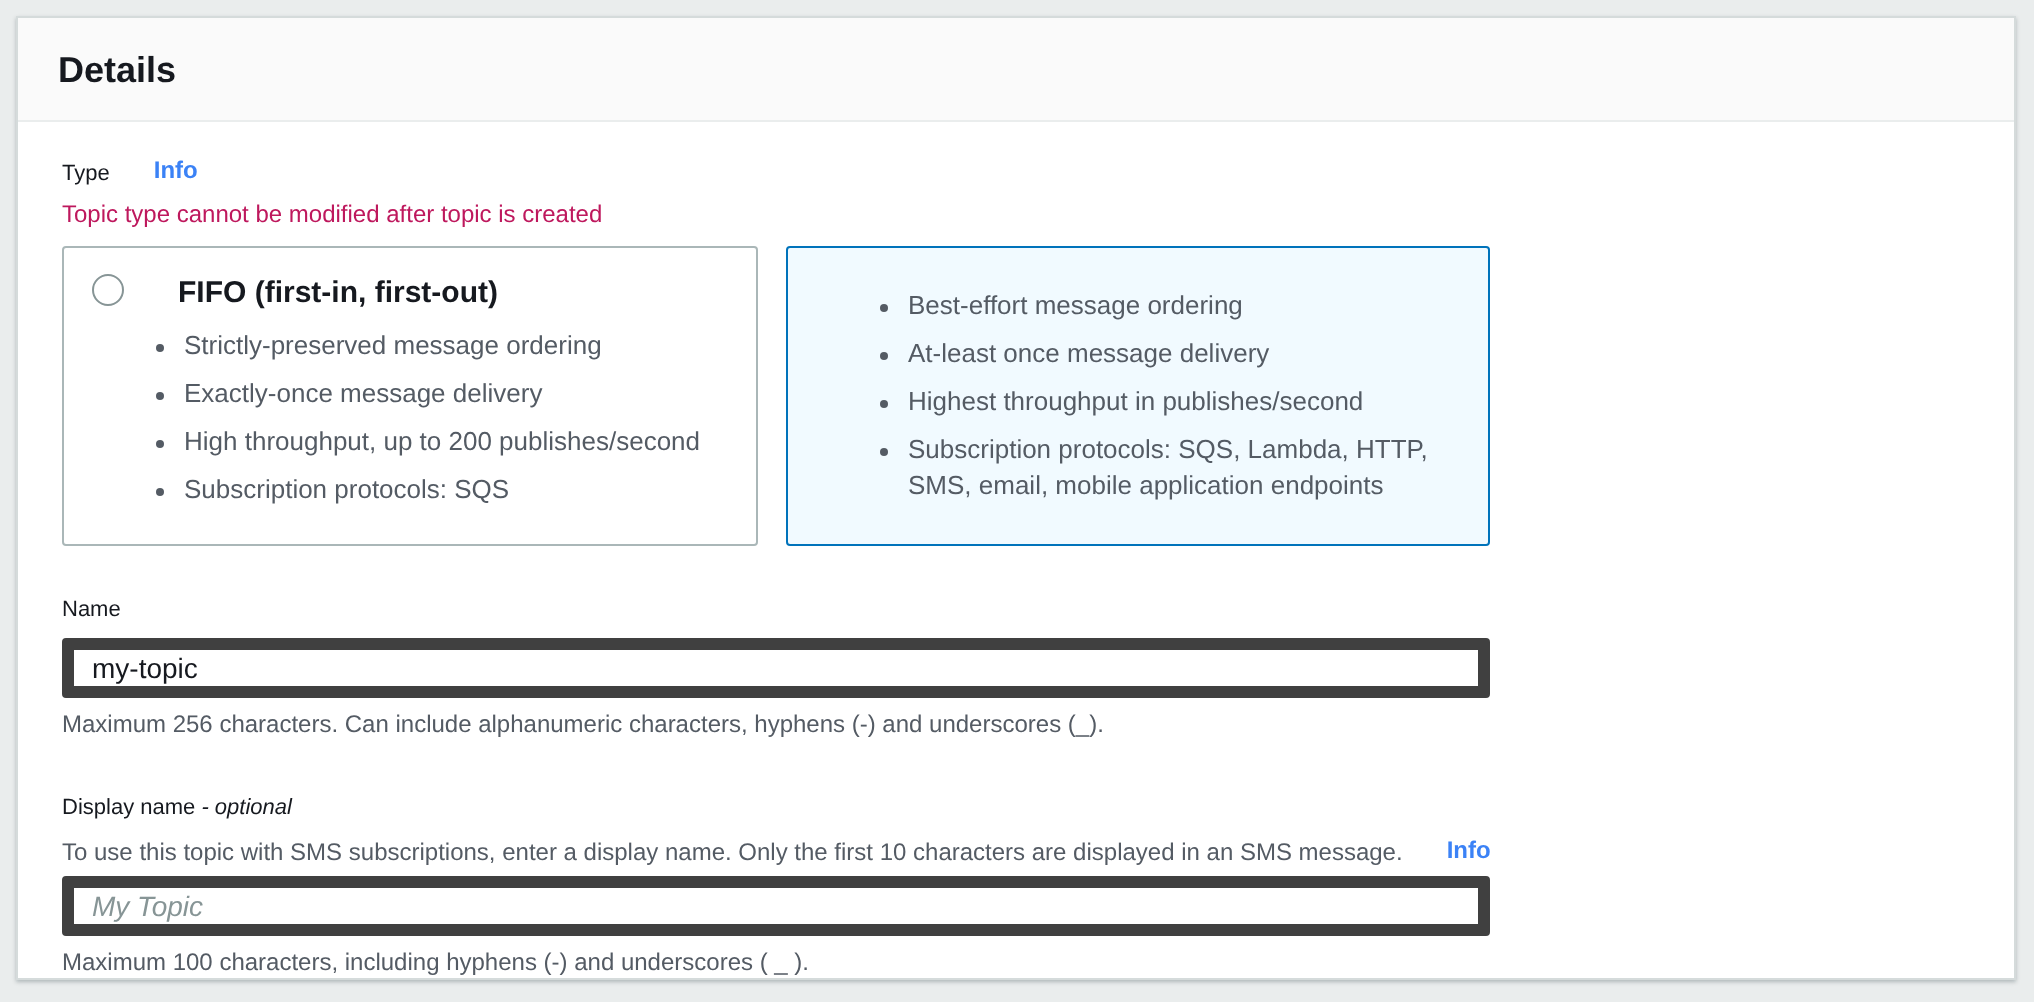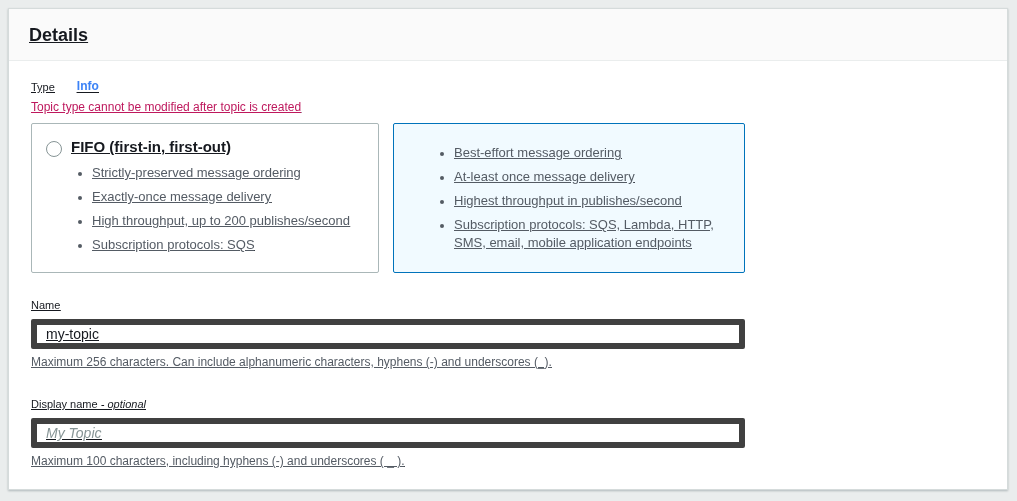--- a/index.html
+++ b/index.html
@@ -1,15 +1,15 @@
 <!DOCTYPE html>
 <html><head>
 <meta charset="utf-8">
 <style>
-  * { margin:0; padding:0; box-sizing:border-box;text-decoration:underline; }
+  * { margin:0; padding:0; box-sizing:border-box; }
   html,body { width:1017px; height:501px; overflow:hidden; }
   body {
     font-family:"Liberation Sans", sans-serif;
     background:#eaeded;
     color:#16191f;
     position:relative;
   }
   .panel {
     position:absolute; left:8px; top:8px;
     width:1000px; height:482px;
@@ -35,21 +35,21 @@
   .field-desc { font-size:12px; line-height:16px; color:#be185d; margin-top:2px; }
 
   .tiles { display:flex; gap:14px; margin-top:8px; width:714px; }
   .tile {
     height:150px; border:1px solid #aab7b8; border-radius:2px;
     background:#ffffff; padding:13px 14px; cursor:pointer;
   }
   .tile-fifo { width:348px; }
   .tile-standard { width:352px; }
   .tile.selected { border:1px solid #0073bb; background:#f1faff; }
-  .tile-head { display:flex; align-items:flex-end; gap:9px; }
+  .tile-head { display:flex; align-items:flex-start; gap:27px; }
   .radio {
     width:16px; height:16px; border-radius:50%;
     border:1px solid #879596; background:#fff; flex:none;
   }
   .radio.checked {
     border:none;
     background:radial-gradient(circle, #0073bb 0, #0073bb 3px, #fff 3.5px, #fff 5px, #0073bb 5.5px, #0073bb 8px);
   }
   .tile-title { font-size:15px; font-weight:700; color:#16191f; line-height:20px; }
   .tile ul { margin:7px 0 0 0; padding-left:46px; list-style:disc; }
@@ -108,18 +108,21 @@
     </div>
 
     <div class="form-field">
       <div class="field-label">Name</div>
       <input type="text" class="text-input" value="my-topic" style="">
       <div class="hint">Maximum 256 characters. Can include alphanumeric characters, hyphens (-) and underscores (_).</div>
     </div>
 
     <div class="form-field" style="margin-top:24px">
       <div class="field-label"><span>Display name </span><span class="optional">- optional</span></div>
+      <div class="desc-row">
+        <span>To use this topic with SMS subscriptions, enter a display name. Only the first 10 characters are displayed in an SMS message.</span><a class="info-link">Info</a>
+      </div>
       <input type="text" class="text-input" placeholder="My Topic" style="">
       <div class="hint">Maximum 100 characters, including hyphens (-) and underscores ( _ ).</div>
     </div>
 
   </div>
 </div>
 
 </body></html>

